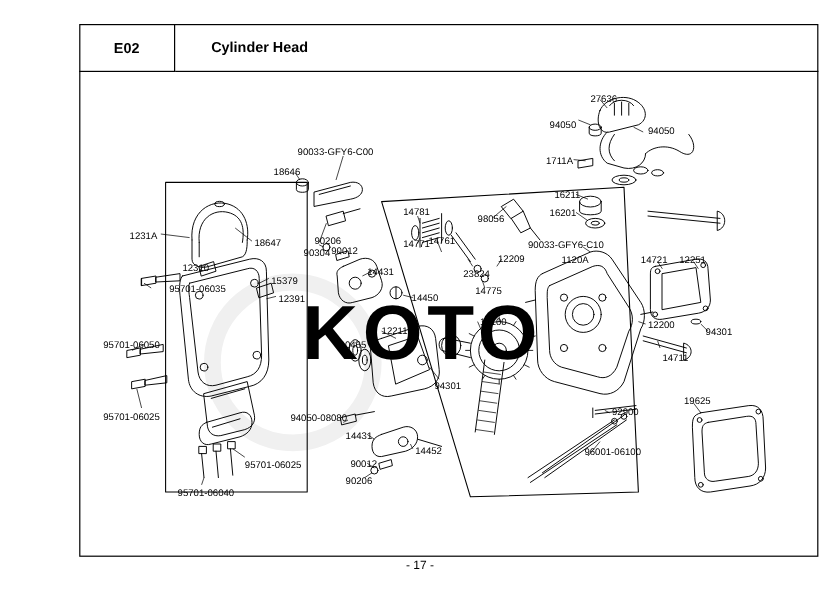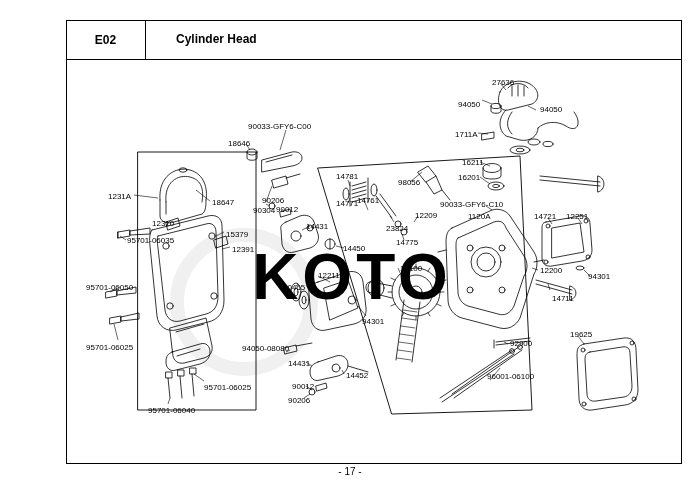--- a/index.html
+++ b/index.html
@@ -363,21 +363,21 @@
     <div class="lbl" style="left: 534px; top: 212px;">14721</div>
     <div class="lbl" style="left: 566px; top: 212px;">12251</div>
     <div class="lbl" style="left: 540px; top: 266px;">12200</div>
     <div class="lbl" style="left: 588px; top: 272px;">94301</div>
     <div class="lbl" style="left: 552px; top: 294px;">14711</div>
     <div class="lbl" style="left: 108px; top: 192px;">1231A</div>
     <div class="lbl" style="left: 212px; top: 198px;">18647</div>
     <div class="lbl" style="left: 152px; top: 219px;">12310</div>
     <div class="lbl" style="left: 226px; top: 230px;">15379</div>
     <div class="lbl" style="left: 232px; top: 245px;">12391</div>
-    <div class="lbl" style="left: 83px; top: 236px; padding-left: 44px;">95701-06035</div>
+    <div class="lbl" style="left: 97px; top: 236px; padding-left: 44px;">95701-06035</div>
     <div class="lbl" style="left: 86px; top: 283px;">95701-06050</div>
     <div class="lbl" style="left: 86px; top: 343px;">95701-06025</div>
     <div class="lbl" style="left: 204px; top: 383px;">95701-06025</div>
     <div class="lbl" style="left: 148px; top: 406px;">95701-06040</div>
     <div class="lbl" style="left: 262px; top: 196px;">90206</div>
     <div class="lbl" style="left: 276px; top: 205px;">90012</div>
     <div class="lbl" style="left: 306px; top: 222px;">14431</div>
     <div class="lbl" style="left: 343px; top: 244px;">14450</div>
     <div class="lbl" style="left: 318px; top: 271px;">12211</div>
     <div class="lbl" style="left: 283px; top: 283px;">90465</div>

